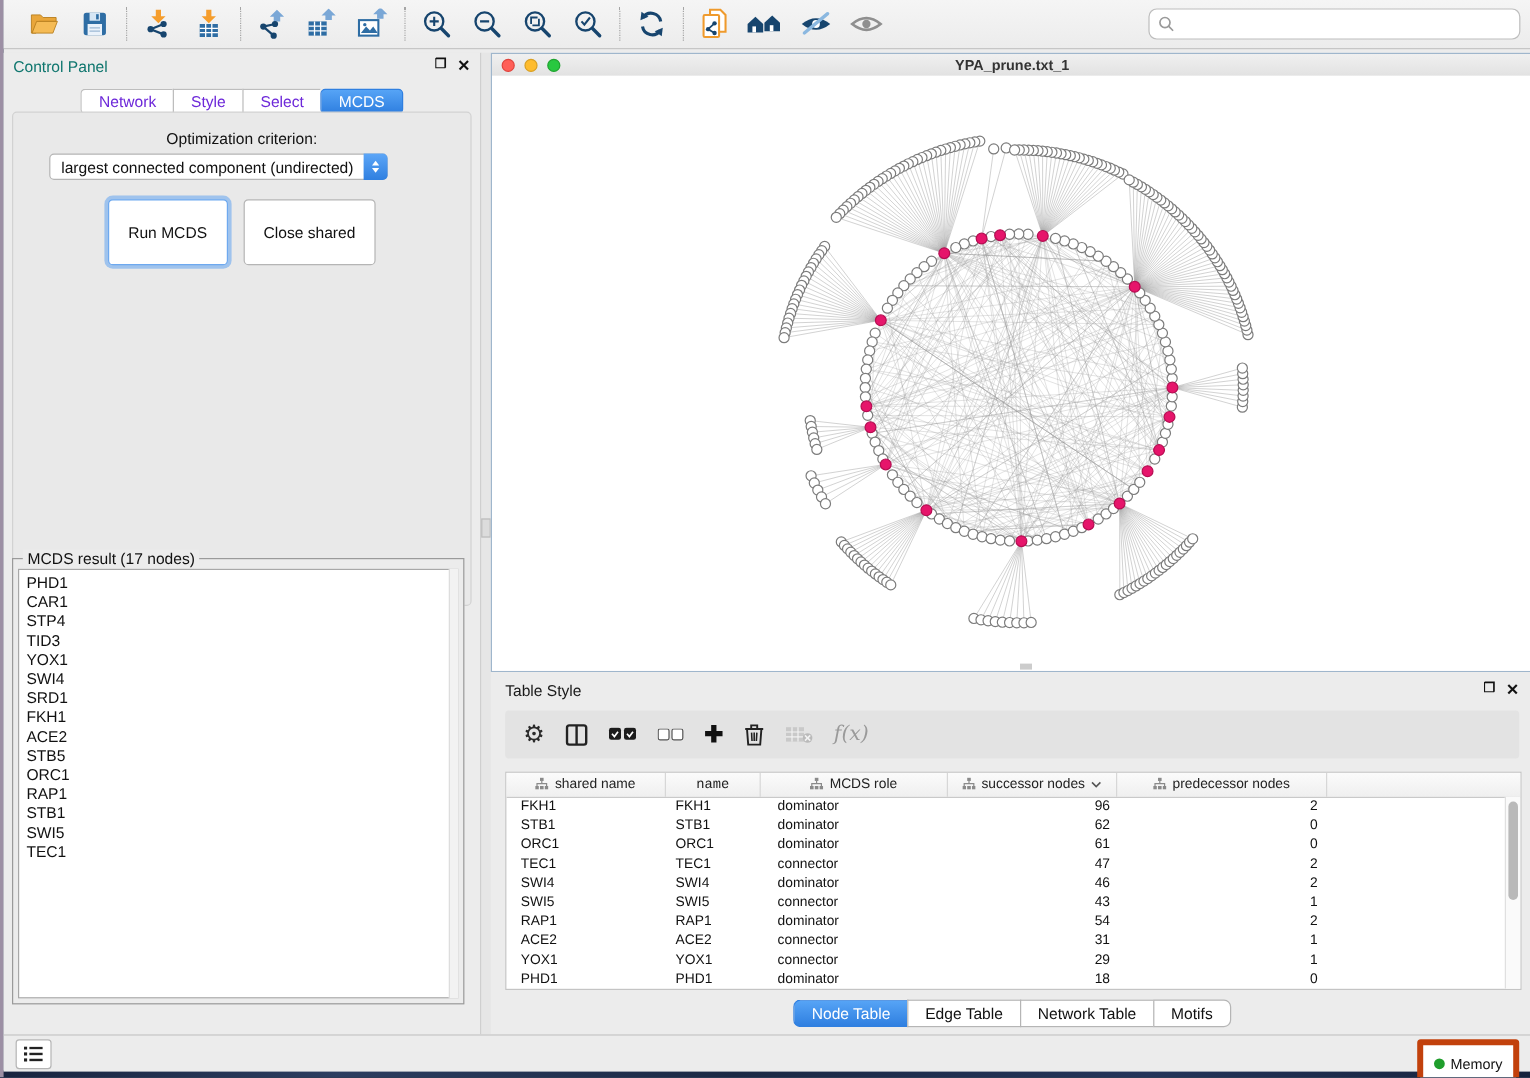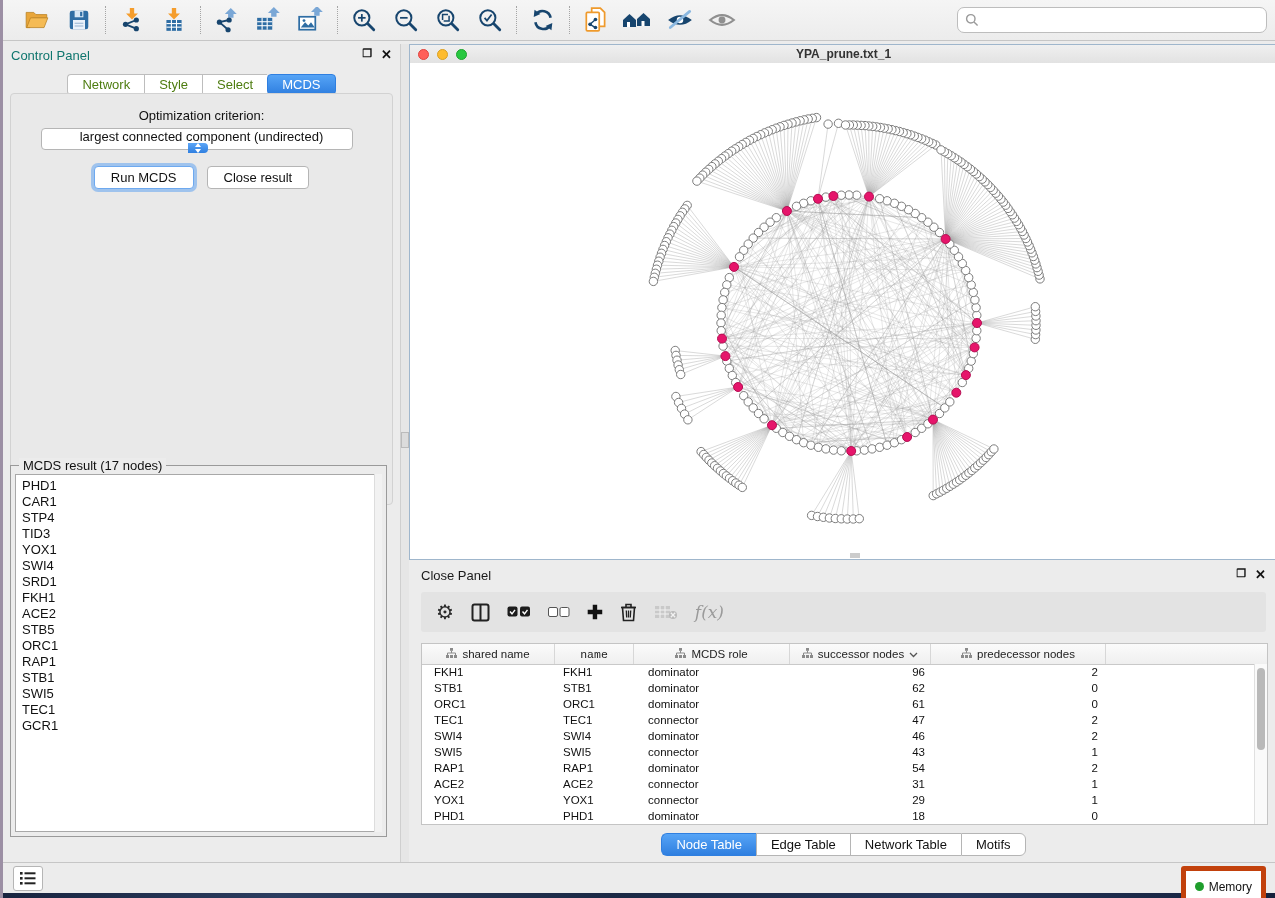--- a/index.html
+++ b/index.html
@@ -20,36 +20,36 @@
     background:#fff;display:flex;align-items:center;padding:0 7px;gap:5px;}
   .search input{border:none;outline:none;flex:1;font-size:12px;background:transparent;}
 
   
   .control-panel{position:absolute;left:0;top:44px;width:397px;height:818px;background:#ececec;}
   .panel-head{position:absolute;left:0;top:0;width:100%;height:22px;}
   .panel-title{position:absolute;left:8px;top:4px;font-size:13px;color:#0f766e;}
   .win-ctrls{position:absolute;right:8px;top:3px;display:flex;gap:9px;font-size:13px;color:#111;font-weight:bold;}
   .ctab-row{position:absolute;left:0;top:30px;width:100%;display:flex;justify-content:center;}
   .ctab{font-size:13px;padding:2px 14px;height:15px;line-height:15px;background:#fff;border:1px solid #bdbdbd;
-    border-right:none;color:#4d7c0f;}
+    border-right:none;color:#6d28d9;}
   .ctab:first-child{border-top-left-radius:4px;border-bottom-left-radius:4px;}
   .ctab:last-child{border-right:1px solid #bdbdbd;border-top-right-radius:4px;border-bottom-right-radius:4px;}
   .ctab.sel{background:linear-gradient(#56a4f6,#2f7fe0);border-color:#2f7fe0;color:#fff;border-radius:4px;}
   .cbox{position:absolute;left:7px;top:49px;width:381px;height:410px;background:#e9e9e9;
     border:1px solid #d2d2d2;border-radius:4px;}
   .opt-label{position:absolute;left:0;top:64px;width:100%;text-align:center;font-size:13px;color:#111;}
-  .dropdown{position:absolute;left:38px;top:84px;width:312px;height:22px;background:#fff;border:1px solid #b5b5b5;
-    border-radius:4px;display:flex;align-items:center;box-sizing:border-box;flex-direction:column;}
+  .dropdown{position:absolute;left:38px;top:84px;width:282px;height:22px;background:#fff;border:1px solid #b5b5b5;
+    border-radius:4px;display:flex;align-items:center;box-sizing:border-box;}
   .dropdown .dtext{flex:1;font-size:13px;padding-left:9px;color:#111;white-space:nowrap;}
   .stepper{width:20px;height:22px;margin:-1px -1px -1px 0;border-radius:0 4px 4px 0;
     background:linear-gradient(#5ca6f7,#2f7fe0);display:flex;flex-direction:column;align-items:center;justify-content:center;gap:2px;}
   .tri-up{width:0;height:0;border-left:3.5px solid transparent;border-right:3.5px solid transparent;border-bottom:4px solid #fff;}
   .tri-dn{width:0;height:0;border-left:3.5px solid transparent;border-right:3.5px solid transparent;border-top:4px solid #fff;}
   .btn-row{position:absolute;left:0;top:122px;width:100%;display:flex;justify-content:center;gap:13px;}
-  .pbtn{font-size:13px;padding:3px 16px;background:#fff;border:1px solid #b5b5b5;border-radius:4px;color:#111;}
+  .pbtn{font-size:13px;padding:19px 16px;background:#fff;border:1px solid #b5b5b5;border-radius:4px;color:#111;}
   .pbtn.focus{box-shadow:0 0 0 3px rgba(110,170,240,.6);border-color:#6ea9ef;}
   .result-group{position:absolute;left:7px;top:421px;width:377px;height:372px;box-sizing:border-box;
     border:1px solid #9a9a9a;background:#ececec;}
   .result-legend{position:absolute;left:8px;top:-8px;background:#ececec;padding:0 4px;font-size:13px;color:#111;}
   .result-list{position:absolute;left:4px;top:8px;right:4px;bottom:4px;background:#fff;border:1px solid #a8a8a8;
     overflow:hidden;padding:3px 0 0 6px;}
   .result-item{font-size:13px;line-height:16px;color:#111;}
   .result-track{position:absolute;top:8px;right:4px;bottom:4px;width:7px;background:#f2f2f2;border-left:1px solid #ddd;}
 
   
@@ -294,41 +294,40 @@
       <div class="opt-label">Optimization criterion:</div>
       <div class="dropdown">
         <span class="dtext">largest connected component (undirected)</span>
         <span class="stepper">
             <span class="tri-up"></span>
             <span class="tri-dn"></span>
           </span>
       </div>
       <div class="btn-row">
         <button class="pbtn focus">Run MCDS</button>
-        <button class="pbtn">Close result</button>
+        <button class="pbtn">Close shared</button>
       </div>
       <div class="result-group">
         <span class="result-legend">MCDS result (17 nodes)</span>
         <div class="result-list">
             <div class="result-item">PHD1</div>
             <div class="result-item">CAR1</div>
             <div class="result-item">STP4</div>
             <div class="result-item">TID3</div>
             <div class="result-item">YOX1</div>
             <div class="result-item">SWI4</div>
             <div class="result-item">SRD1</div>
             <div class="result-item">FKH1</div>
             <div class="result-item">ACE2</div>
             <div class="result-item">STB5</div>
             <div class="result-item">ORC1</div>
             <div class="result-item">RAP1</div>
             <div class="result-item">STB1</div>
             <div class="result-item">SWI5</div>
             <div class="result-item">TEC1</div>
-            <div class="result-item">GCR1</div>
           </div>
         <div class="result-track"></div>
       </div>
     </div>
 
     <div class="splitter">
       <div class="grip"></div>
     </div>
 
     <div class="net-win">
@@ -1132,21 +1131,21 @@
           <circle class="hn" cx="523.0" cy="356.6" r="4.5"></circle>
           <circle class="hn" cx="546.3" cy="329.7" r="4.5"></circle>
           <circle class="hn" cx="555.9" cy="312.1" r="4.5"></circle>
           <circle class="hn" cx="564.6" cy="284.4" r="4.5"></circle>
           <circle class="hn" cx="567.0" cy="260.0" r="4.5"></circle>
         </svg>
       <div class="hthumb" style="left:440px;"></div>
     </div>
 
     <div class="table-panel">
-      <span class="tp-title">Close Panel</span>
+      <span class="tp-title">Table Style</span>
       <span class="win-ctrls" style="top:7px;right:12px;">
         <span style="font-size:11px;">❐</span>
         <span>✕</span>
       </span>
       <div class="tp-toolbar">
         <span class="tp-icon gear">⚙</span>
         <span class="tp-icon">
           <svg width="19" height="19" viewBox="0 0 19 19">
               <rect x="1.5" y="1.5" width="16" height="16" rx="2" fill="none" stroke="#222" stroke-width="2"></rect>
               <line x1="9.5" y1="1.5" x2="9.5" y2="17.5" stroke="#222" stroke-width="2"></line>

